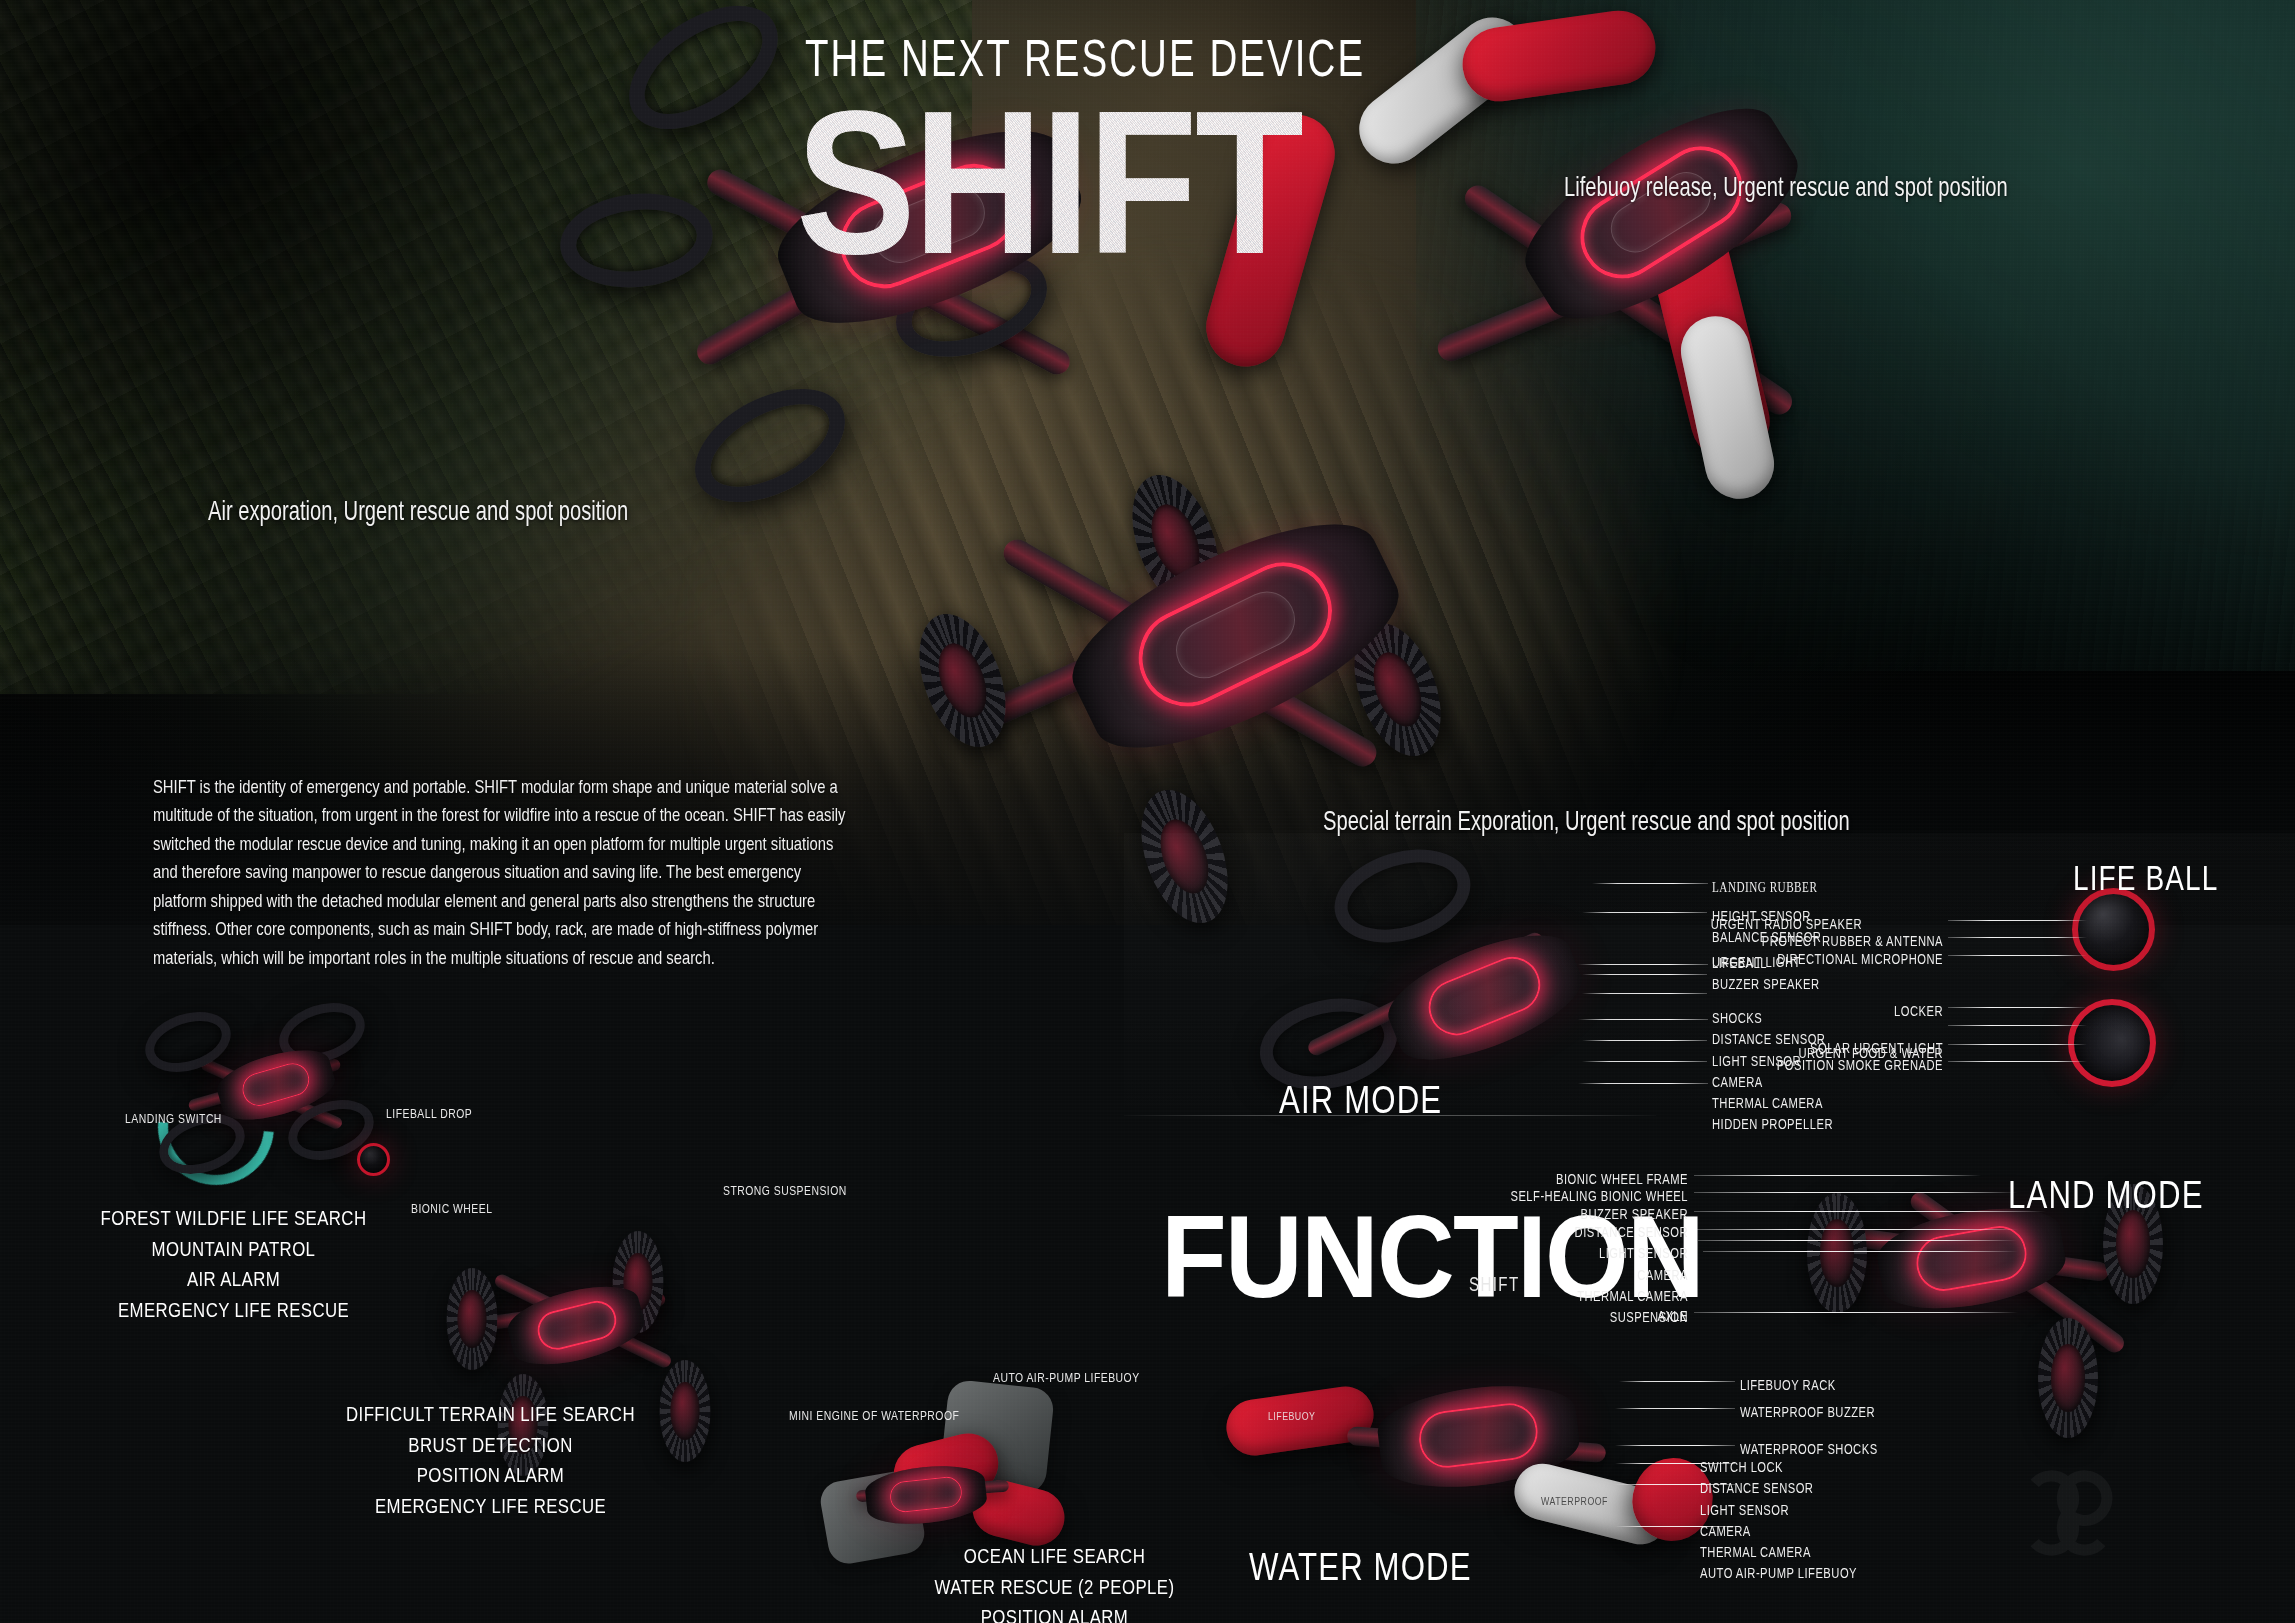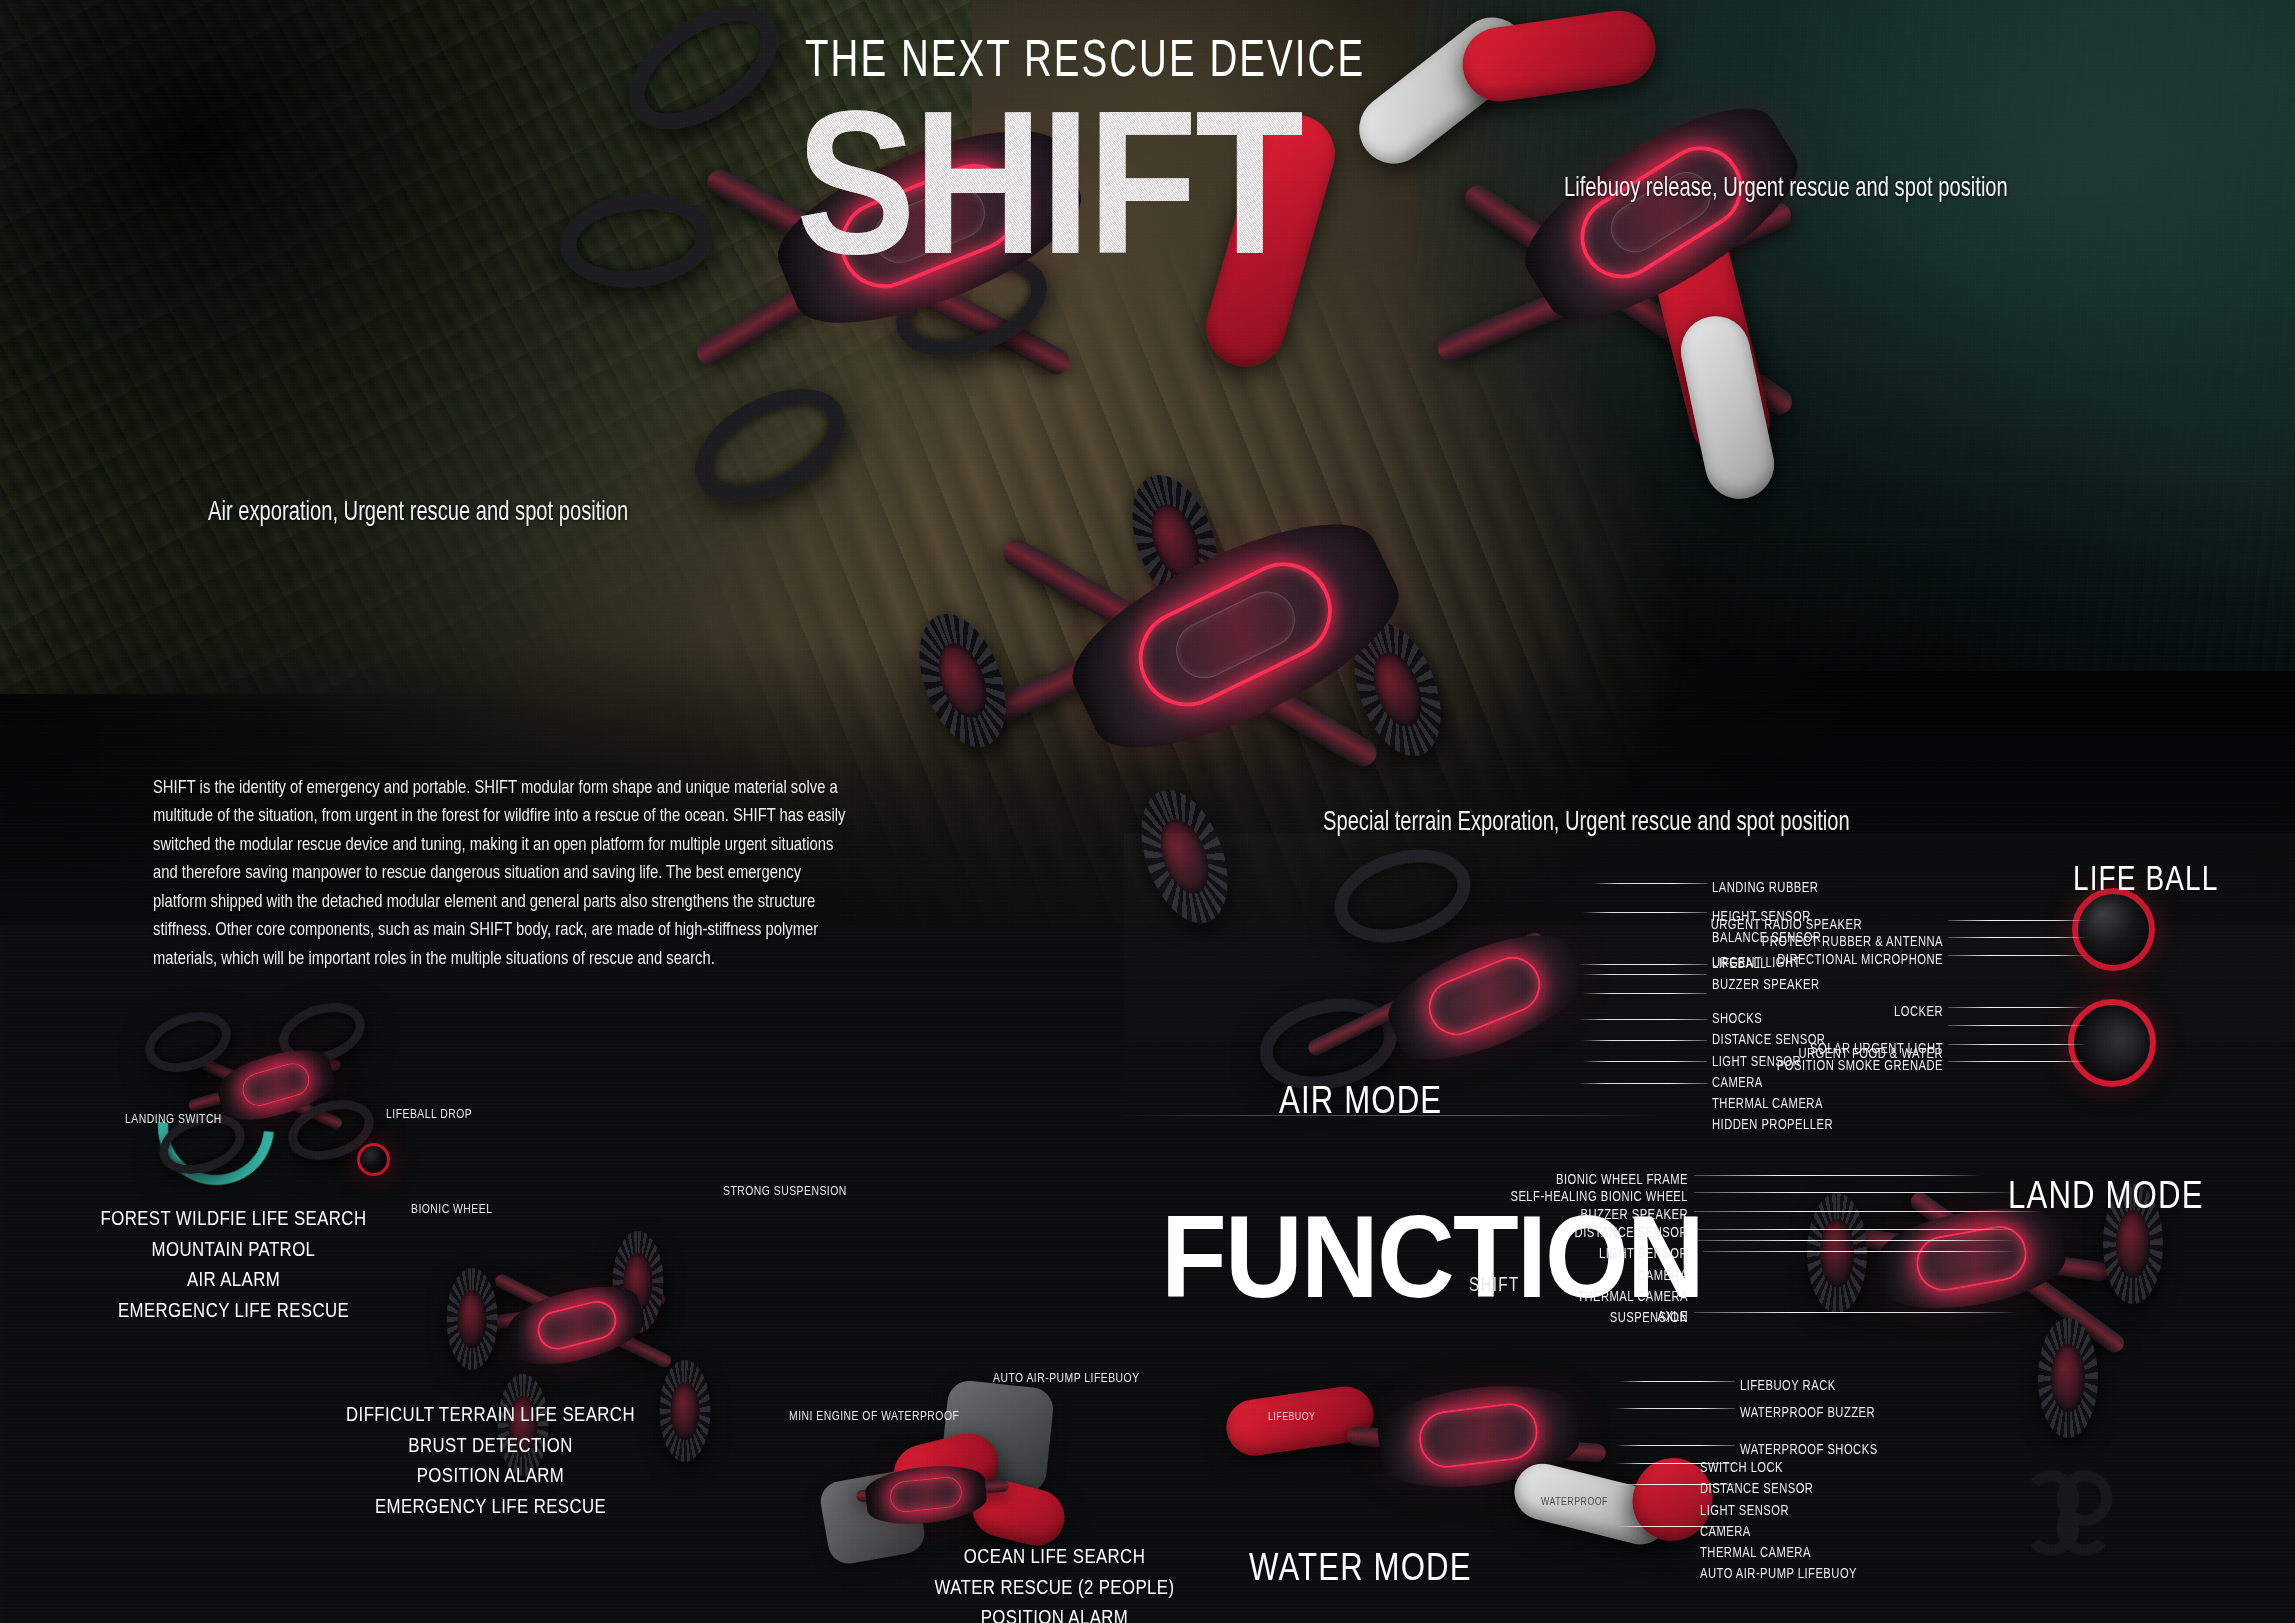--- a/index.html
+++ b/index.html
@@ -448,21 +448,21 @@
   <div class="caption" style="left:208px;top:495px;font-size:28px;">Air exporation, Urgent rescue and spot position</div>
   <div class="caption" style="left:1323px;top:805px;font-size:28px;">Special terrain Exporation, Urgent rescue and spot position</div>
 
   <div class="body-copy" style="left:153px;top:773px;">SHIFT is the identity of emergency and portable. SHIFT modular form shape and unique material solve a multitude of the situation, from urgent in the forest for wildfire into a rescue of the ocean.  SHIFT has easily switched the modular rescue device and tuning, making it an open platform for multiple urgent situations and therefore saving manpower to rescue dangerous situation and saving life. The best emergency platform shipped with the detached modular element and general parts also strengthens the structure stiffness. Other core components, such as main SHIFT body, rack, are made of high-stiffness polymer materials, which will be important roles in the multiple situations of rescue and search.</div>
 
   <div class="air-band" style="left:1124px;top:833px;width:1171px;height:305px;"></div>
   <div class="divider" style="left:1124px;top:1115px;width:532px;"></div>
 
   <div class="mode-title" style="left:1279px;top:1078px;">AIR MODE</div>
 
-  <div class="callout left-align" style="left:1712px;top:877px;">
+  <div class="callout left-align" style="left:1712px;top:877px;font-family:Liberation Serif, serif;">
     <div>LANDING RUBBER</div>
   </div>
   <div class="leader" style="left:1592px;top:883px;width:116px;"></div>
 
   <div class="callout left-align" style="left:1712px;top:906px;">
     <div>HEIGHT SENSOR</div>
     <div>BALANCE SENSOR</div>
   </div>
   <div class="leader" style="left:1582px;top:912px;width:125px;"></div>
 

